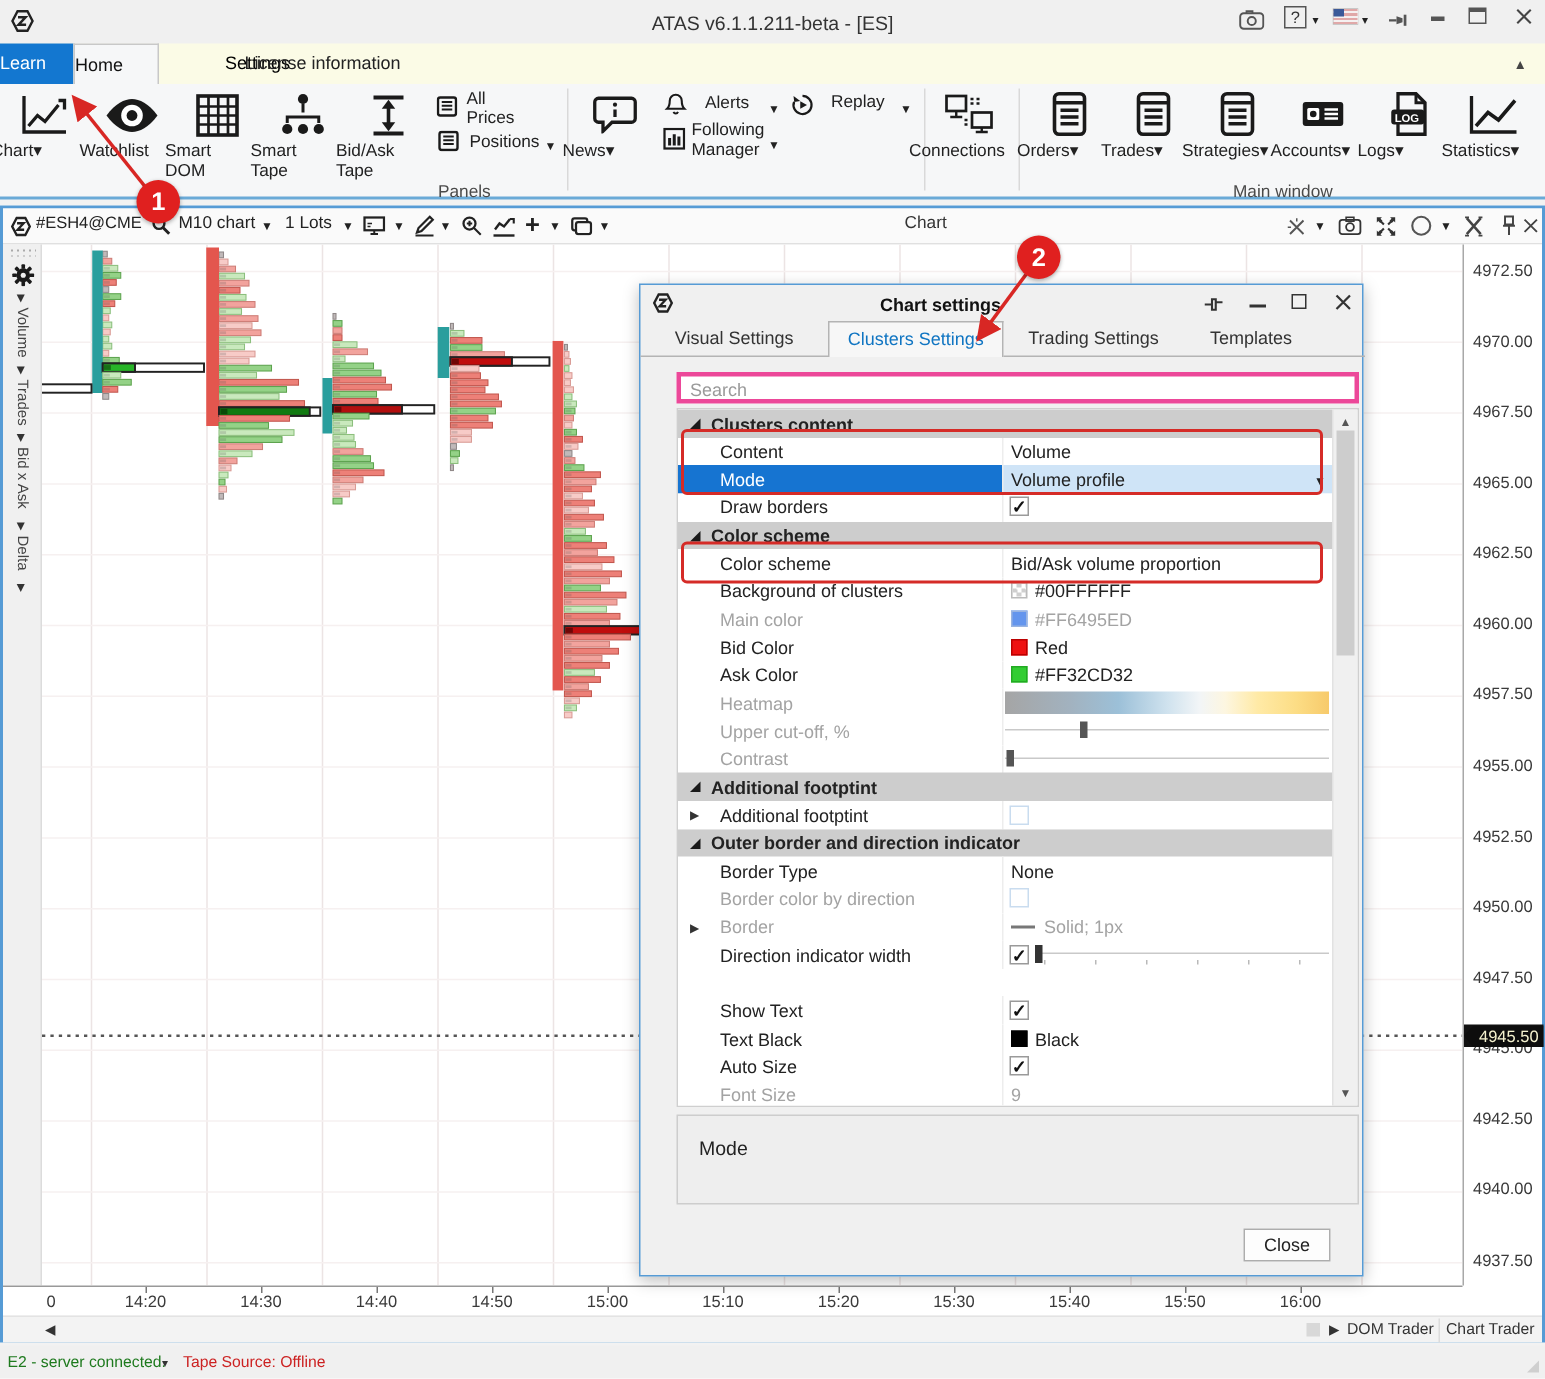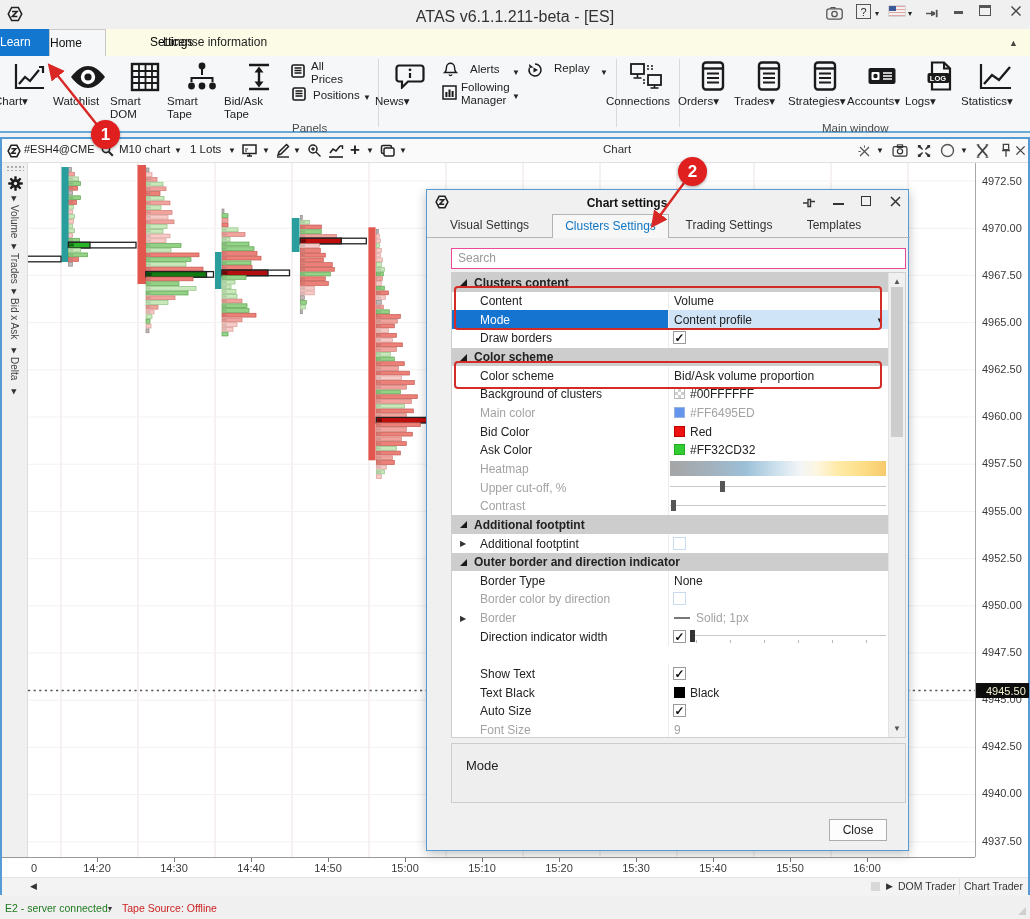--- a/index.html
+++ b/index.html
@@ -2,21 +2,21 @@
 <html><head>
 <meta charset="utf-8">
 <style>
 * { margin:0; padding:0; box-sizing:border-box; }
 html,body { width:1030px; height:919px; overflow:hidden; font-family:"Liberation Sans", sans-serif; }
 body { position:relative; background:#f2f2f2; font-size:12px; color:#222; }
 .abs { position:absolute; }
 
 
 #titlebar { left:0; top:0; width:1030px; height:29px; background:#f0f0f0; }
-#title-text { left:0; right:0; top:8px; text-align:center; font-size:16px; color:#333; }
+#title-text { left:0; right:0; top:8px; text-align:center; font-size:13px; color:#333; }
 
 
 #tabrow { left:0; top:29px; width:1030px; height:27px; background:#fbfbe6; }
 .tab { position:absolute; top:0; height:27px; line-height:26px; text-align:left; font-size:12px; }
 #tab-learn { left:0; width:49px; background:#1377d0; color:#fff; }
 #tab-home { left:49px; width:57px; background:#f6f7f8; color:#111; border:1px solid #c8c8c8; border-bottom:none; }
 #tab-settings { left:106px; width:57px; color:#000000;padding-left:44px; }
 #tab-license { left:163px; width:110px; color:#222; }
 
 
@@ -42,21 +42,21 @@
 .ttick { position:absolute; top:0px; width:1px; height:4px; background:#777; }
 #botbar { left:2px; top:877px; width:1026px; height:18px; background:#f3f3f3; font-size:11px; color:#333; border-top:1px solid #e3e3e3; }
 
 
 #statusbar { left:0; top:897px; width:1030px; height:22px; background:#f0f0f0; font-size:10.5px; }
 
 
 #dialog { left:426px; top:189px; width:483px; height:662px; background:#f0f0f0; border:1px solid #569bd5; box-shadow:0 3px 10px rgba(0,0,0,0.25); }
 .dtab { position:absolute; top:24px; height:24px; line-height:23px; text-align:center; font-size:12px; color:#333; }
 #dtab-clusters { background:#f7f7f7; border:1px solid #b4b4b4; border-bottom:none; color:#1075c2; }
-#dlg-search { position:absolute; left:24px; top:58px; width:455px; height:21px; background:#fff; border:1px solid #ec4899; font-size:12px; color:#9a9a9a; line-height:19px; padding-left:6px; }
+#dlg-search { position:absolute; left:24px; top:58px; width:455px; height:21px; background:#fff; border:3px solid #ec4899; font-size:12px; color:#9a9a9a; line-height:19px; padding-left:6px; }
 #grid { position:absolute; left:24px; top:82px; width:455px; height:466px; background:#fff; border:1px solid #cfcfcf; overflow:hidden; }
 .grow { position:absolute; left:0; width:436px; height:19px; background:#fff; }
 .ghead { position:absolute; left:0; width:436px; height:19px; background:#cdcdcd; font-weight:bold; color:#111; }
 .gname { position:absolute; left:28px; top:2.5px; font-size:12px; color:#222; white-space:nowrap; }
 .gval { position:absolute; left:222px; top:2.5px; font-size:12px; color:#222; white-space:nowrap; }
 .gsep { position:absolute; left:0; width:436px; height:1px; background:#ececec; }
 .gdis { color:#a3a3a3 !important; }
 .sw { display:inline-block; width:11px; height:11px; margin-right:5px; vertical-align:-1px; }
 .cb { position:absolute; left:221px; top:2.5px; width:13px; height:13px; background:#fff; border:1px solid #9a9a9a; font-size:11px; line-height:12px; text-align:center; color:#111; }
 #gsb { position:absolute; right:0; top:0; width:17px; height:464px; background:#f0f0f0; border-left:1px solid #e2e2e2; }
@@ -772,21 +772,21 @@
         <div class="gname ">Content</div>
         <div style="position:absolute;left:216px;top:0;width:1px;height:19px;background:#ededed"></div>
         <div class="gval ">Volume</div>
         <div class="gsep" style="top:37.3px"></div>
       </div>
       <div class="grow" style="top:37.3px">
         <div style="position:absolute;left:0;top:0;width:216px;height:19px;background:#1674d1"></div>
         <div style="position:absolute;left:216px;top:0;width:220px;height:19px;background:#cfe4f7"></div>
         <div class="gname" style="color:#fff">Mode</div>
         <div style="position:absolute;left:216px;top:0;width:1px;height:19px;background:#ededed"></div>
-        <div class="gval">Content profile</div>
+        <div class="gval">Volume profile</div>
         <div style="position:absolute;left:424px;top:6px;font-size:8px;color:#222">▼</div>
         <div class="gsep" style="top:55.9px"></div>
       </div>
       <div class="grow" style="top:55.9px">
         <div class="gname ">Draw borders</div>
         <div style="position:absolute;left:216px;top:0;width:1px;height:19px;background:#ededed"></div>
         <div class="cb" style="border-color:#9a9a9a"><b style="font-size:12px">✓</b></div>
         <div class="gsep" style="top:74.6px"></div>
       </div>
       <div class="ghead" style="top:74.6px">

